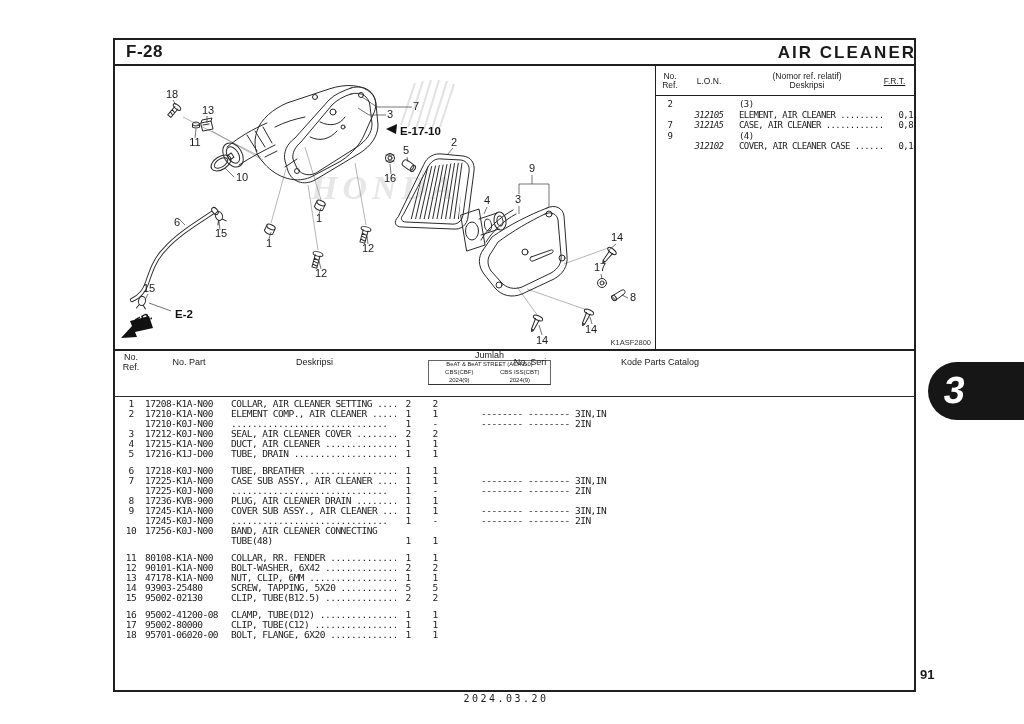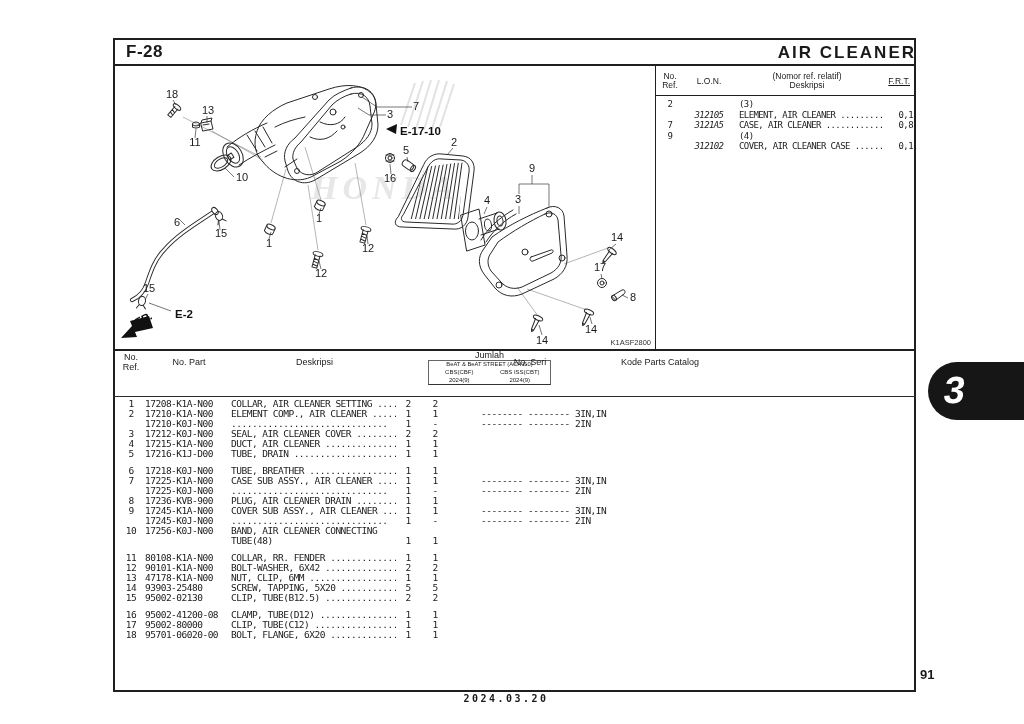--- a/index.html
+++ b/index.html
@@ -9,21 +9,21 @@
   
   #frame{left:113px;top:38px;width:799px;height:650px;border:2px solid #1f1f1f;}
   #header-divider{left:113px;top:64px;width:803px;border-top:2px solid #1f1f1f;}
   #code{left:126px;top:42px;font-size:17px;font-weight:bold;letter-spacing:.5px;}
   #title{left:113px;top:43px;width:803px;text-align:right;font-size:17px;font-weight:bold;letter-spacing:2px;}
   
   #ref-box{left:655px;top:66px;width:260px;height:284px;border-left:1.5px solid #1f1f1f;}
   #ref-head{left:657px;top:68px;width:256px;height:26px;display:grid;grid-template-columns:26px 52px 1fr 34px;align-items:center;font-size:8.5px;}
   #ref-underline{left:656px;top:95px;width:259px;border-top:1px solid #1f1f1f;}
   .rh{text-align:center;line-height:9px;}
-  .rh-frt{text-align:right;padding-right:3px;text-decoration:underline;}
+  .rh-frt{padding-right:3px;text-decoration:underline;}
   #ref-rows{left:657px;top:99px;width:256px;}
   .rrow{display:grid;grid-template-columns:26px 52px 1fr 30px;line-height:10.5px;height:10.5px;
         font-family:"DejaVu Sans Mono",monospace;font-size:9px;letter-spacing:-.6px;}
   .rc-ref{text-align:center;}
   .rc-lon{text-align:center;font-style:italic;}
   .rc-desc{white-space:nowrap;overflow:hidden;padding-left:4px;}
   .rc-frt{text-align:right;}
   
   #ptable-top{left:113px;top:349px;width:803px;border-top:2px solid #1f1f1f;}
   #phead-underline{left:113px;top:396px;width:803px;border-top:1px solid #2a2a2a;}
@@ -53,21 +53,21 @@
   .callout{font-family:"Liberation Sans",sans-serif;font-size:11px;fill:#1a1a1a;text-anchor:middle;}
   .boldlab{font-family:"Liberation Sans",sans-serif;font-size:11.5px;font-weight:bold;fill:#111;}
   .part-line{stroke:#2a2a2a;stroke-width:1;fill:none;stroke-linecap:round;stroke-linejoin:round;}
   .thin{stroke:#3a3a3a;stroke-width:.7;fill:none;}
   .constr{stroke:#6a6a6a;stroke-width:.5;fill:none;}
   .wm{font-family:"Liberation Serif",serif;font-style:italic;font-weight:bold;fill:#e7e7e7;}
   
   #tab{left:928px;top:362px;width:96px;height:58px;background:#161616;border-radius:29px 0 0 29px;}
   #tab span{display:inline-block;color:#fff;font-size:38px;font-weight:bold;margin:7px 0 0 16px;transform:skewX(-8deg);}
   #pagenum{left:920px;top:667px;font-size:13px;font-weight:bold;}
-  #date{left:0;top:693px;width:1012px;text-align:center;font-family:"DejaVu Sans Mono",monospace;font-size:10px;letter-spacing:2.5px;font-weight:bold;}
+  #date{left:0;top:693px;width:1012px;text-align:center;font-family:"DejaVu Sans Mono",monospace;font-size:10px;letter-spacing:2.5px;}
 </style>
 </head>
 <body>
 
 <div class="abs" id="frame"></div>
 <div class="abs" id="header-divider"></div>
 <div class="abs" id="code">F-28</div>
 <div class="abs" id="title">AIR CLEANER</div>
 
 <div class="abs" id="ref-box"></div>

